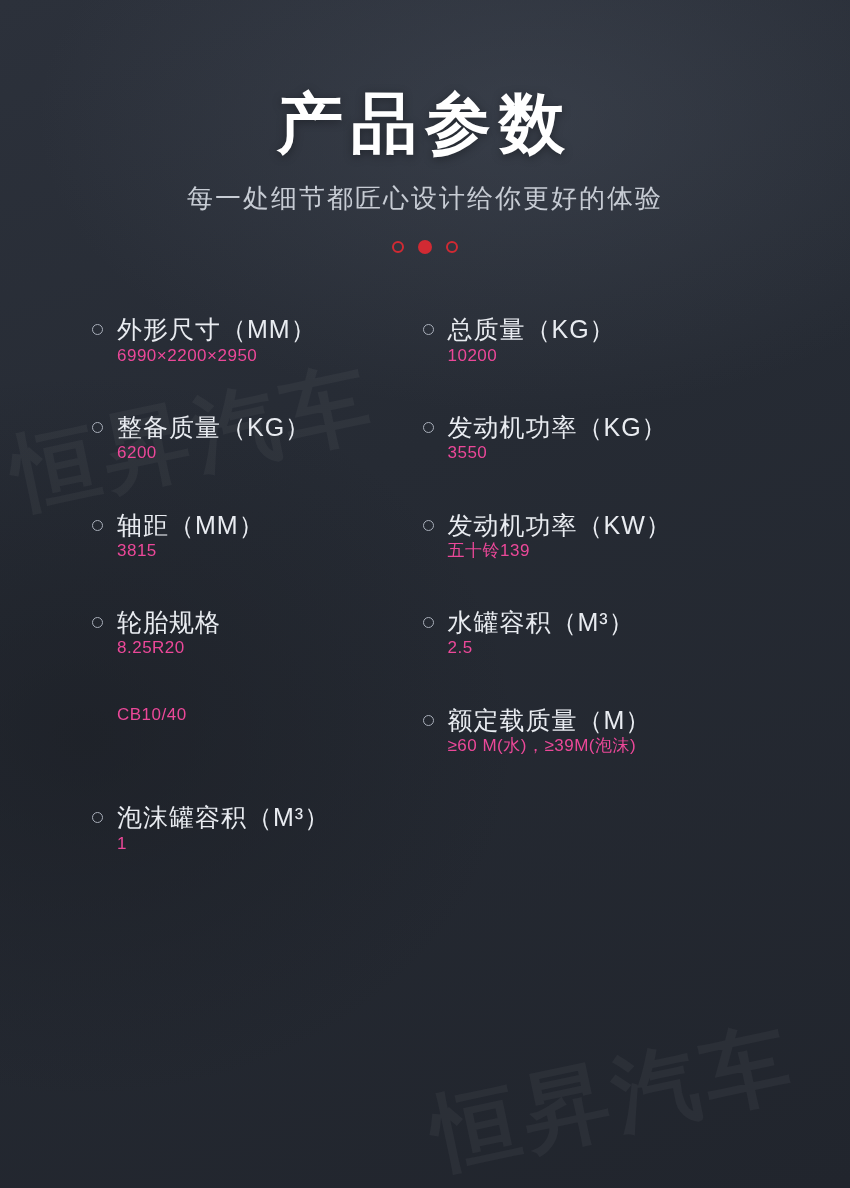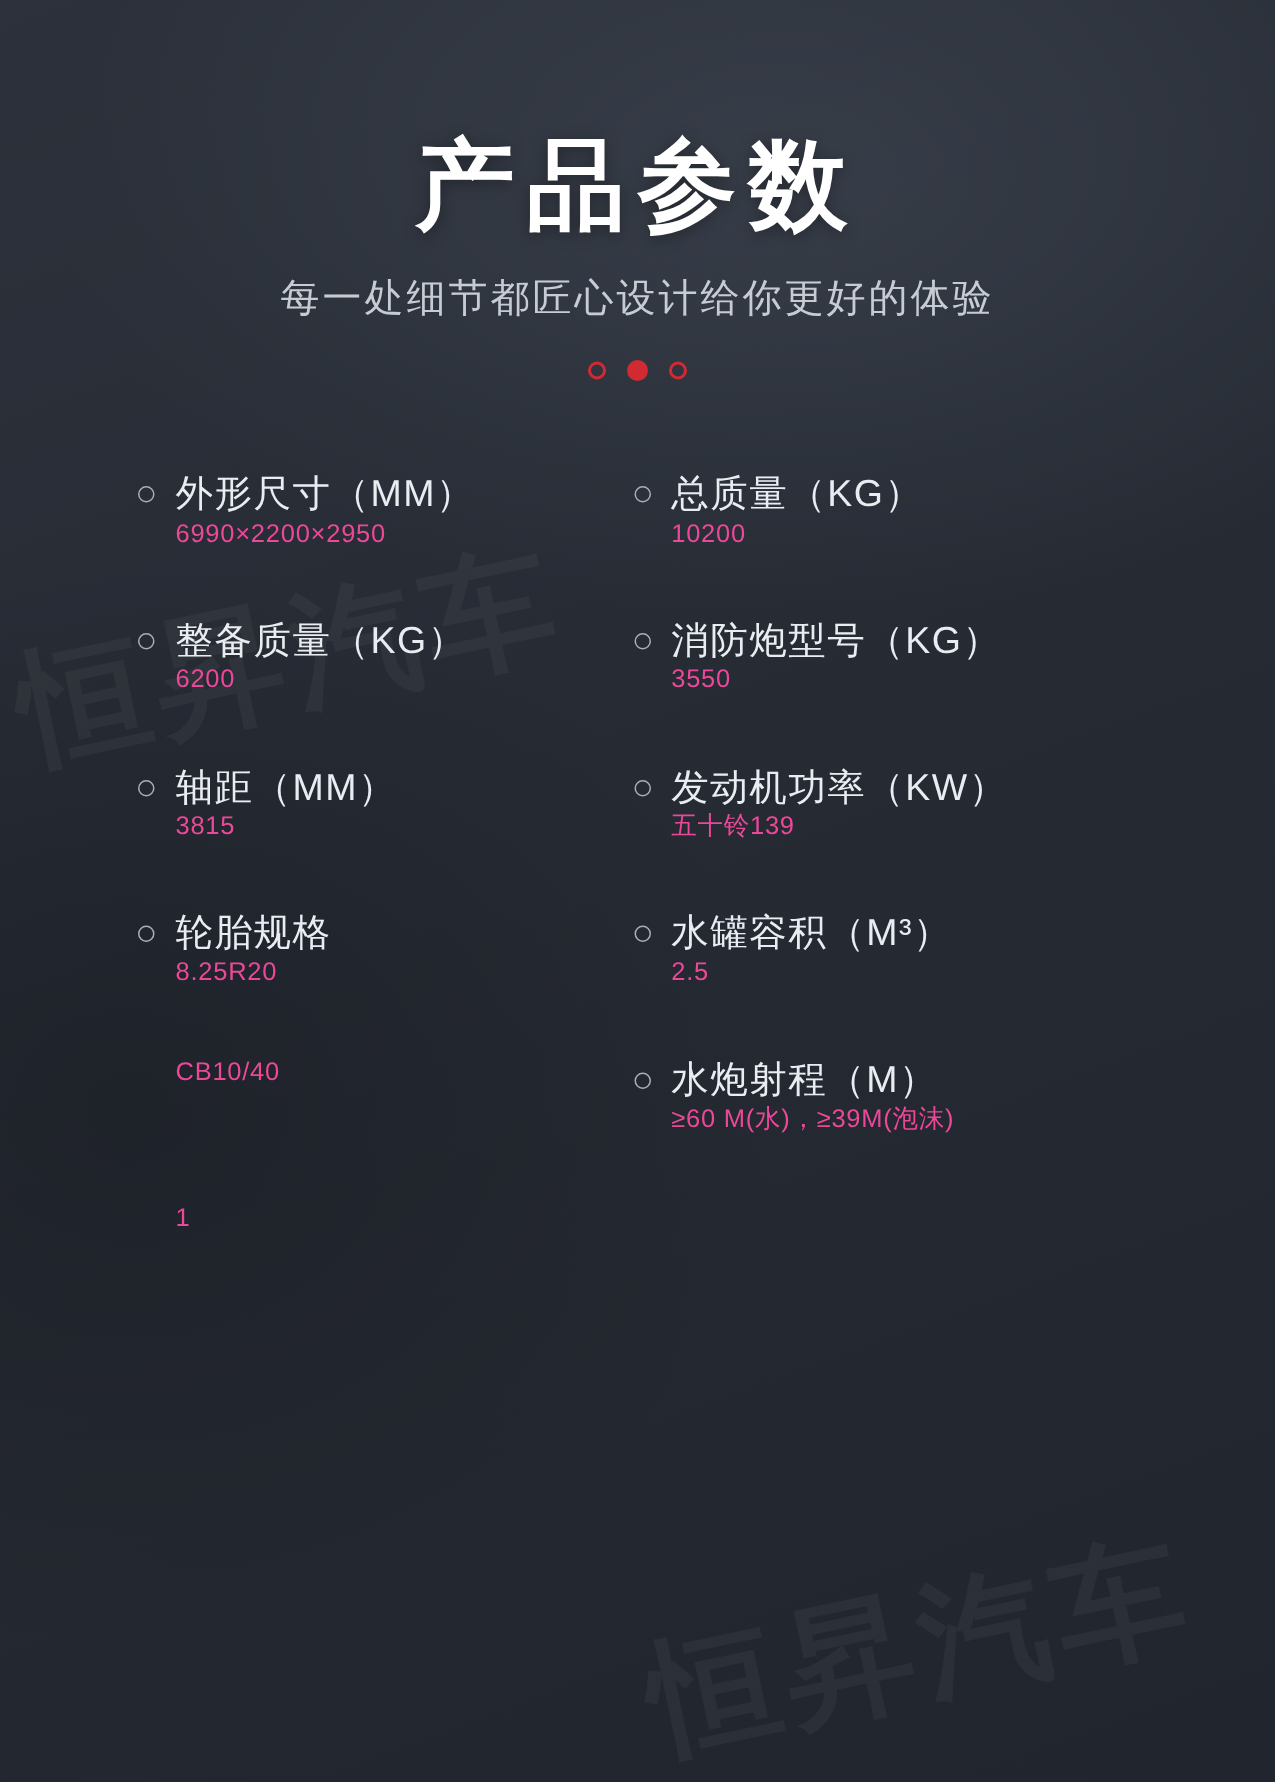--- a/index.html
+++ b/index.html
@@ -172,21 +172,21 @@
       <div class="spec-label-row">
         <span class="bullet"></span>
         <span class="spec-label">整备质量（KG）</span>
       </div>
       <div class="spec-value">6200</div>
     </div>
 
     <div class="spec-item">
       <div class="spec-label-row">
         <span class="bullet"></span>
-        <span class="spec-label">消防炮型号（KG）</span>
+        <span class="spec-label">发动机功率（KG）</span>
       </div>
       <div class="spec-value">3550</div>
     </div>
 
     <div class="spec-item">
       <div class="spec-label-row">
         <span class="bullet"></span>
         <span class="spec-label">轴距（MM）</span>
       </div>
       <div class="spec-value">3815</div>
@@ -217,23 +217,27 @@
     </div>
 
     <div class="spec-item">
       <div class="spec-value">CB10/40</div>
     </div>
 
 
     <div class="spec-item">
       <div class="spec-label-row">
         <span class="bullet"></span>
-        <span class="spec-label">水炮射程（M）</span>
+        <span class="spec-label">额定载质量（M）</span>
       </div>
       <div class="spec-value">≥60 M(水)，≥39M(泡沫)</div>
     </div>
 
     <div class="spec-item">
+      <div class="spec-label-row">
+        <span class="bullet"></span>
+        <span class="spec-label">泡沫罐容积（M³）</span>
+      </div>
       <div class="spec-value">1</div>
     </div>
 
   </div>
 </div>
 
 </body></html>

